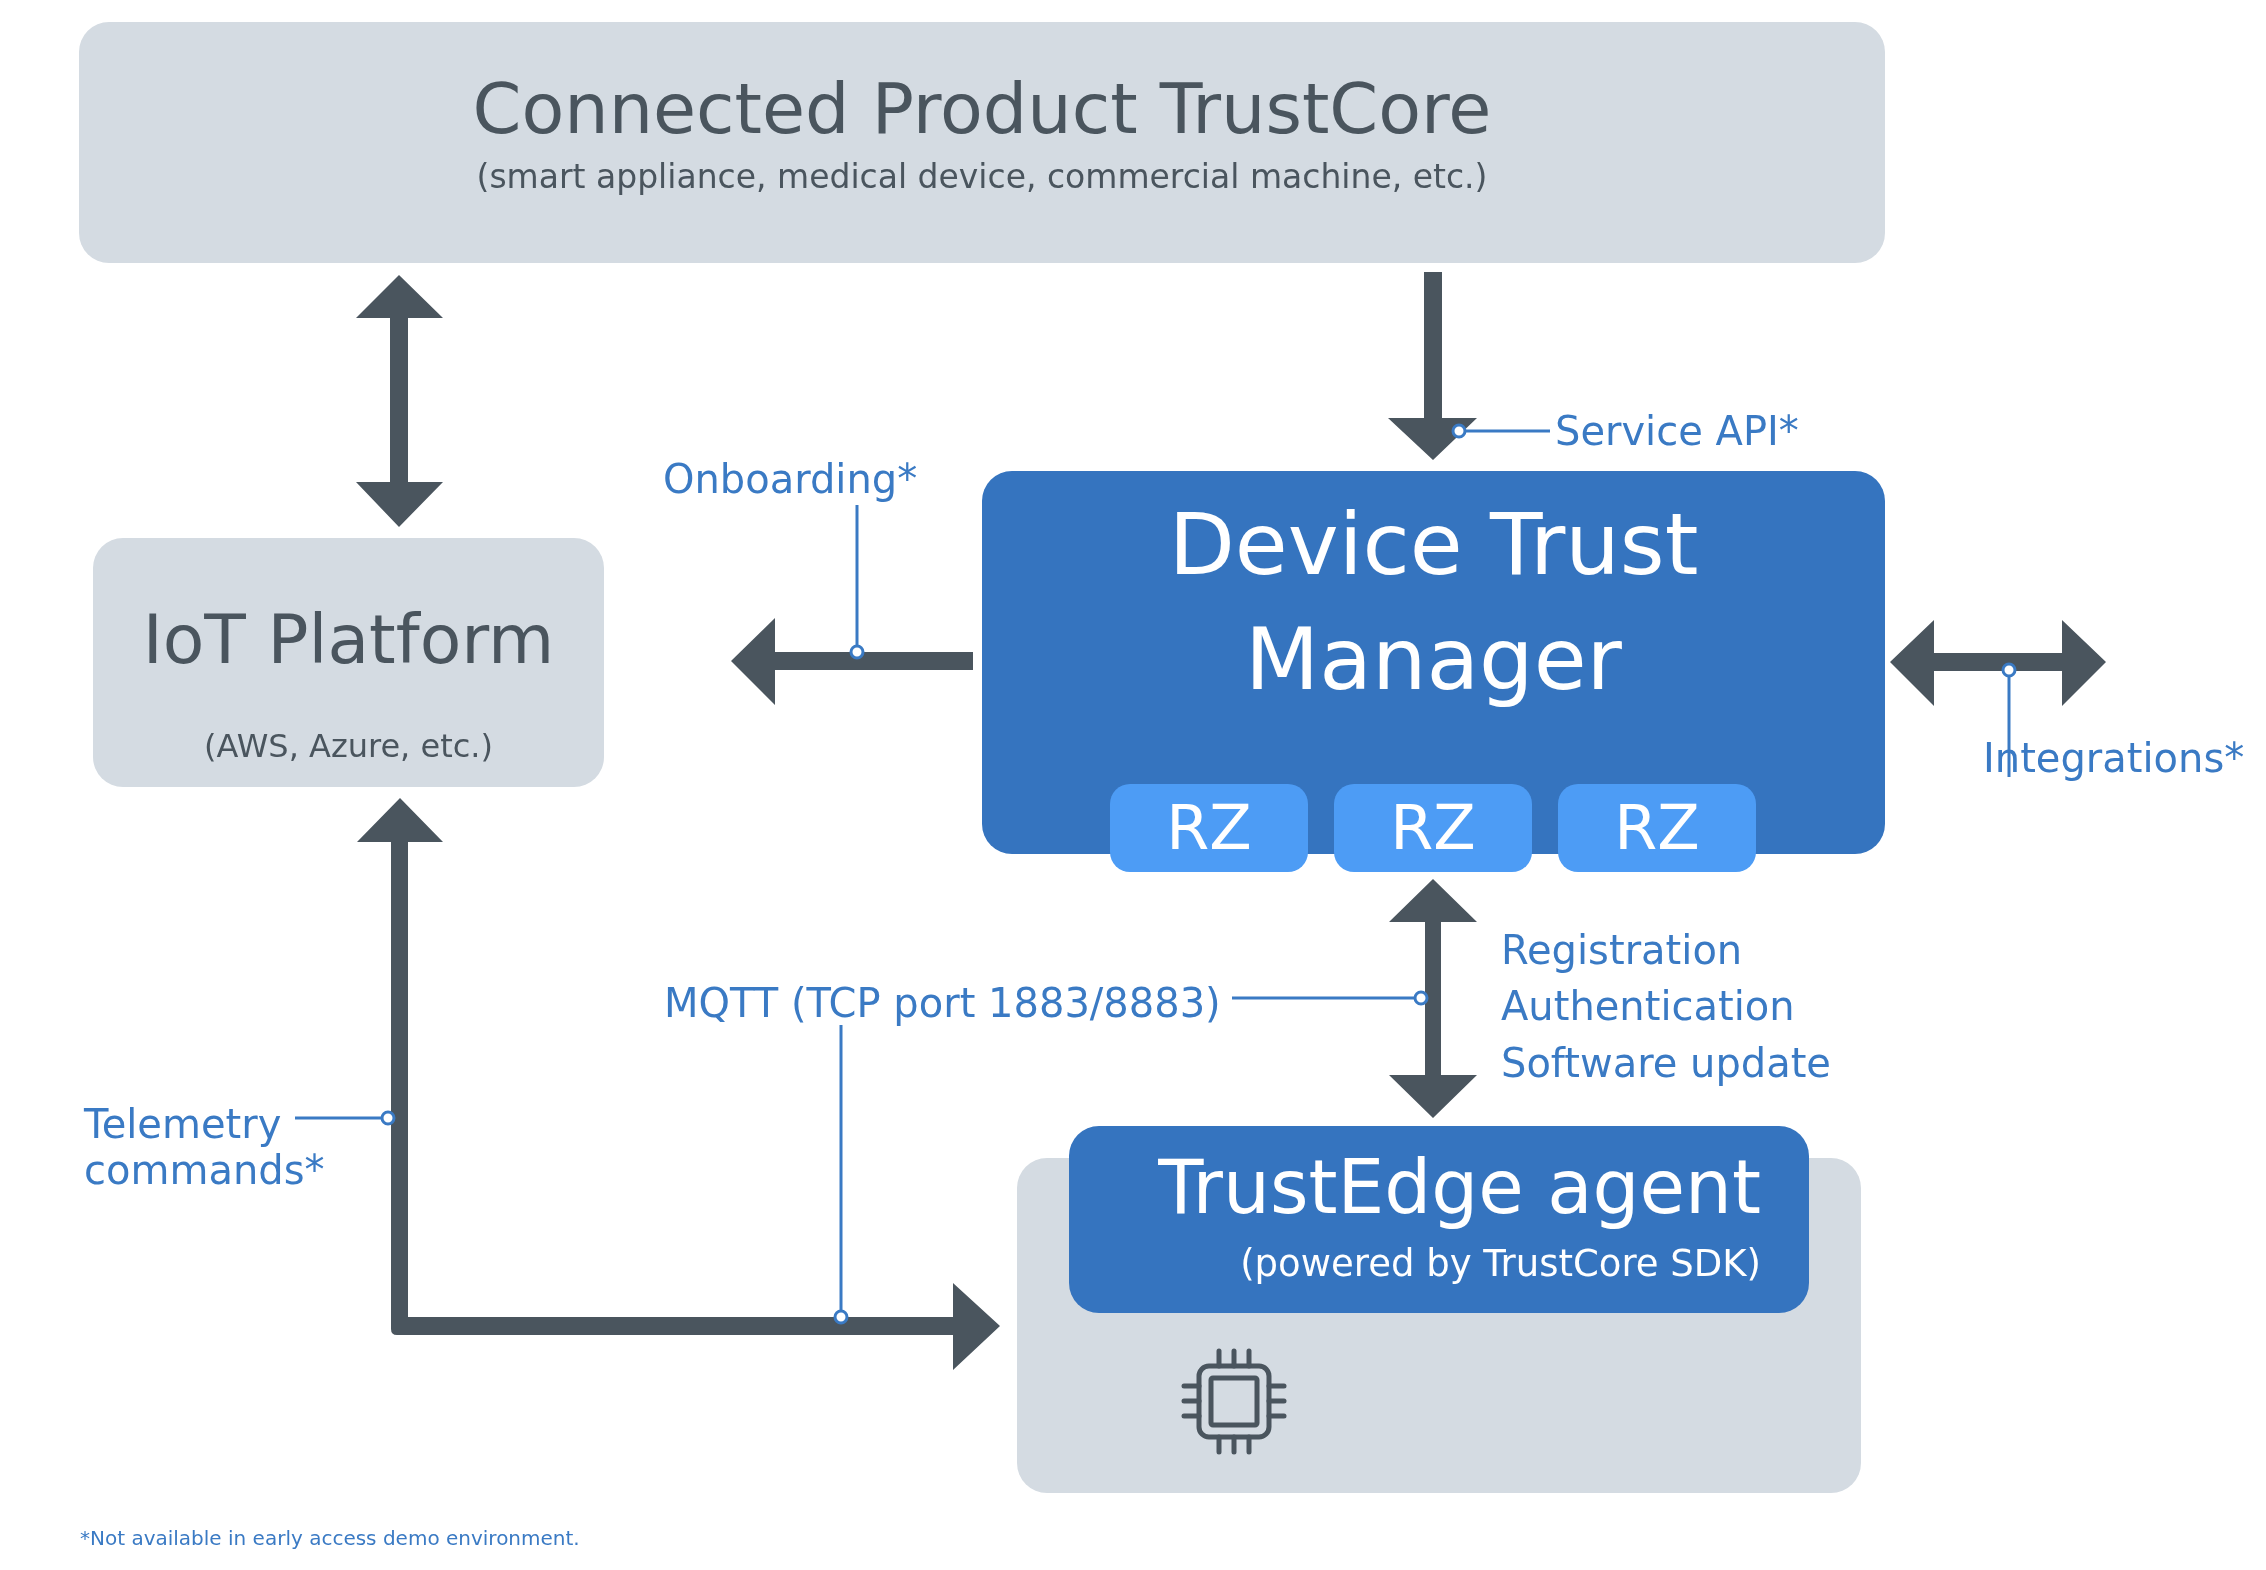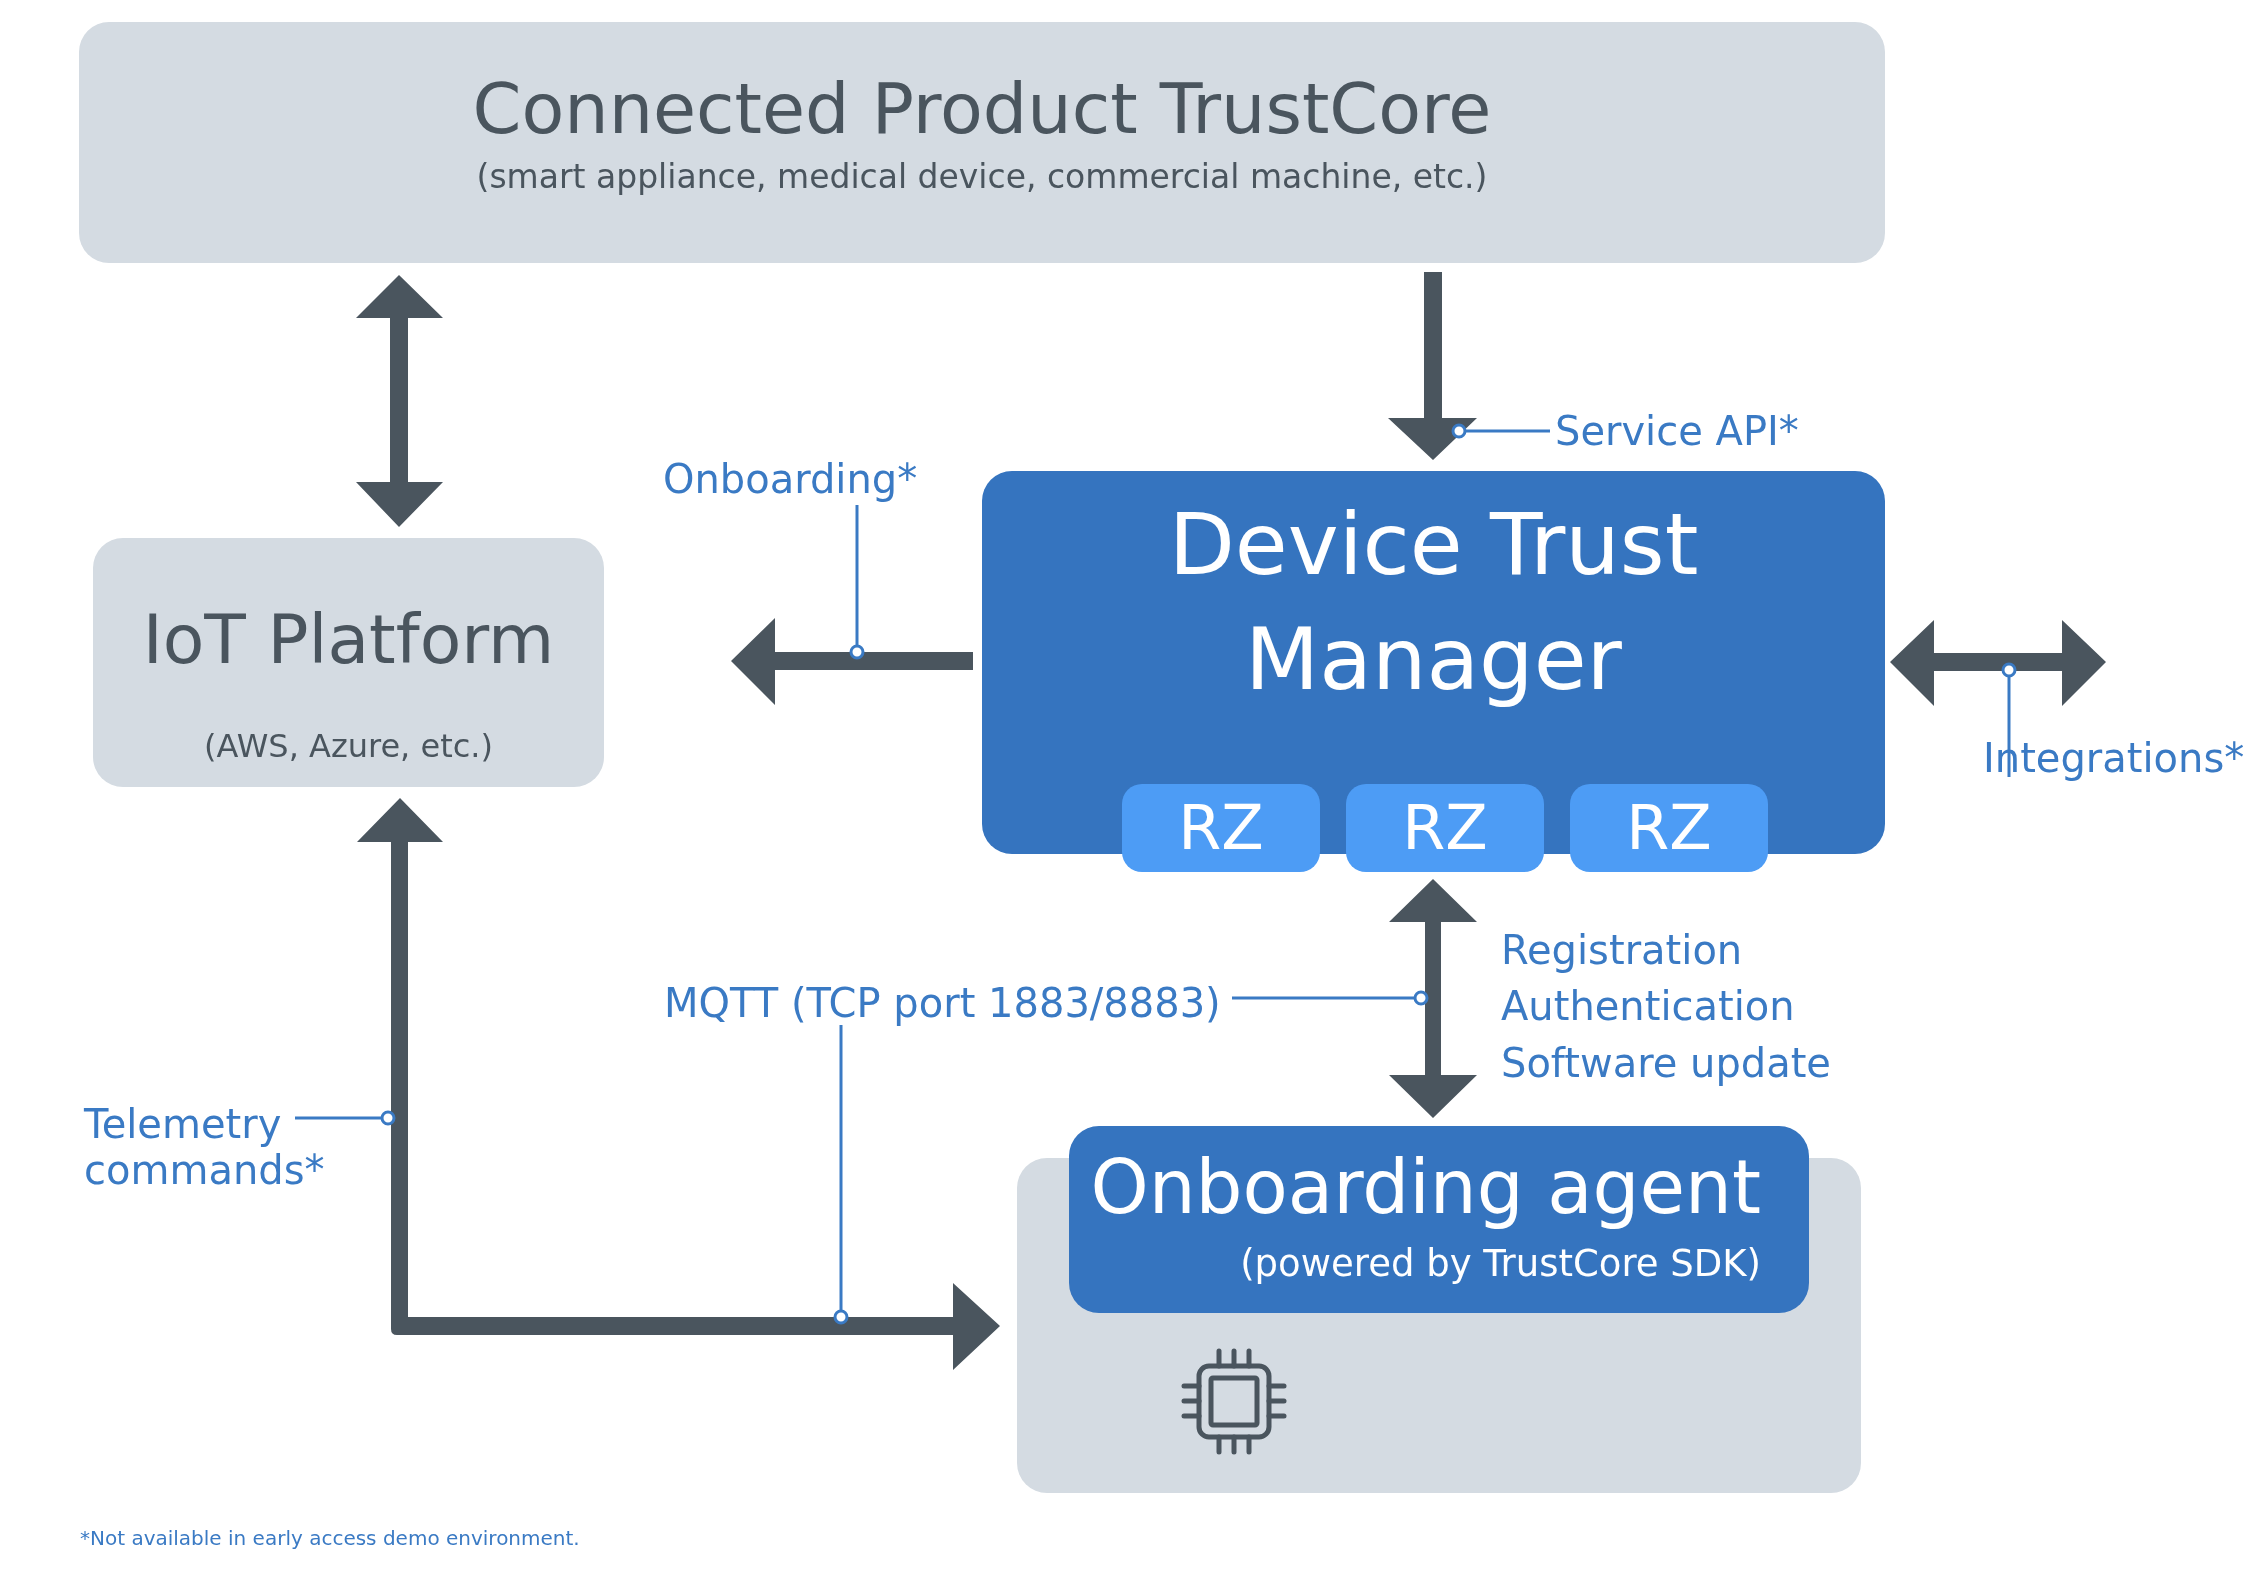--- a/index.html
+++ b/index.html
@@ -3,21 +3,21 @@
 <meta charset="utf-8">
 <style>
   html, body { margin: 0; padding: 0; background: #ffffff; }
   body { width: 2266px; height: 1570px; position: relative; overflow: hidden;
          font-family: "DejaVu Sans", "Liberation Sans", sans-serif; }
   .abs { position: absolute; }
   .box-gray { position: absolute; background: #d4dbe2; border-radius: 30px; }
   .box-blue { position: absolute; background: #3574bf; border-radius: 30px; }
   .rz { position: absolute; background: #4d9cf5; border-radius: 20px; color: #fff;
         font-size: 62px; text-align: center; line-height: 88px; top: 784px; height: 88px; width: 198px;
-        font-family: "DejaVu Sans", sans-serif; margin-left: 12px; }
+        font-family: "DejaVu Sans", sans-serif; }
   .dark-text { color: #4a555e; }
   .blue-label { color: #3a7ac4; font-size: 40px; white-space: nowrap; line-height: 1; }
   svg#arrows { position: absolute; left: 0; top: 0; }
 </style>
 </head>
 <body>
 
 <div class="box-gray" style="left:79px; top:22px; width:1806px; height:241px;">
   <div class="abs dark-text" style="left:0; right:0; top:52px; text-align:center; font-size:70px; line-height:1;">Connected Product TrustCore</div>
   <div class="abs dark-text" style="left:0; right:0; top:138px; text-align:center; font-size:33px; line-height:1;">(smart appliance, medical device, commercial machine, etc.)</div>
@@ -51,21 +51,21 @@
         <line x1="3" y1="53" x2="18" y2="53"></line>
         <line x1="3" y1="68" x2="18" y2="68"></line>
       <line x1="88" y1="38" x2="103" y2="38"></line>
         <line x1="88" y1="53" x2="103" y2="53"></line>
         <line x1="88" y1="68" x2="103" y2="68"></line>
     </g>
   </svg>
 </div>
 
 <div class="box-blue" style="left:1069px; top:1126px; width:740px; height:187px;">
-  <div class="abs" style="right:48px; top:24px; font-size:74px; line-height:1; color:#fff; white-space:nowrap;">Onboarding agent</div>
+  <div class="abs" style="right:48px; top:24px; font-size:74px; line-height:1; color:#fff; white-space:nowrap;">TrustEdge agent</div>
   <div class="abs" style="right:48px; top:119px; font-size:37px; line-height:1; color:#fff; white-space:nowrap;">(powered by TrustCore SDK)</div>
 </div>
 
 <svg id="arrows" width="2266" height="1570">
   <g fill="#4a555e">
 
     <path d="M399 275 L443 318 L408 318 L408 482 L443 482 L399 527 L356 482 L390 482 L390 318 L356 318 Z"></path>
 
     <path d="M1424 272 L1442 272 L1442 418 L1477 418 L1433 460 L1388 418 L1424 418 Z"></path>
 

